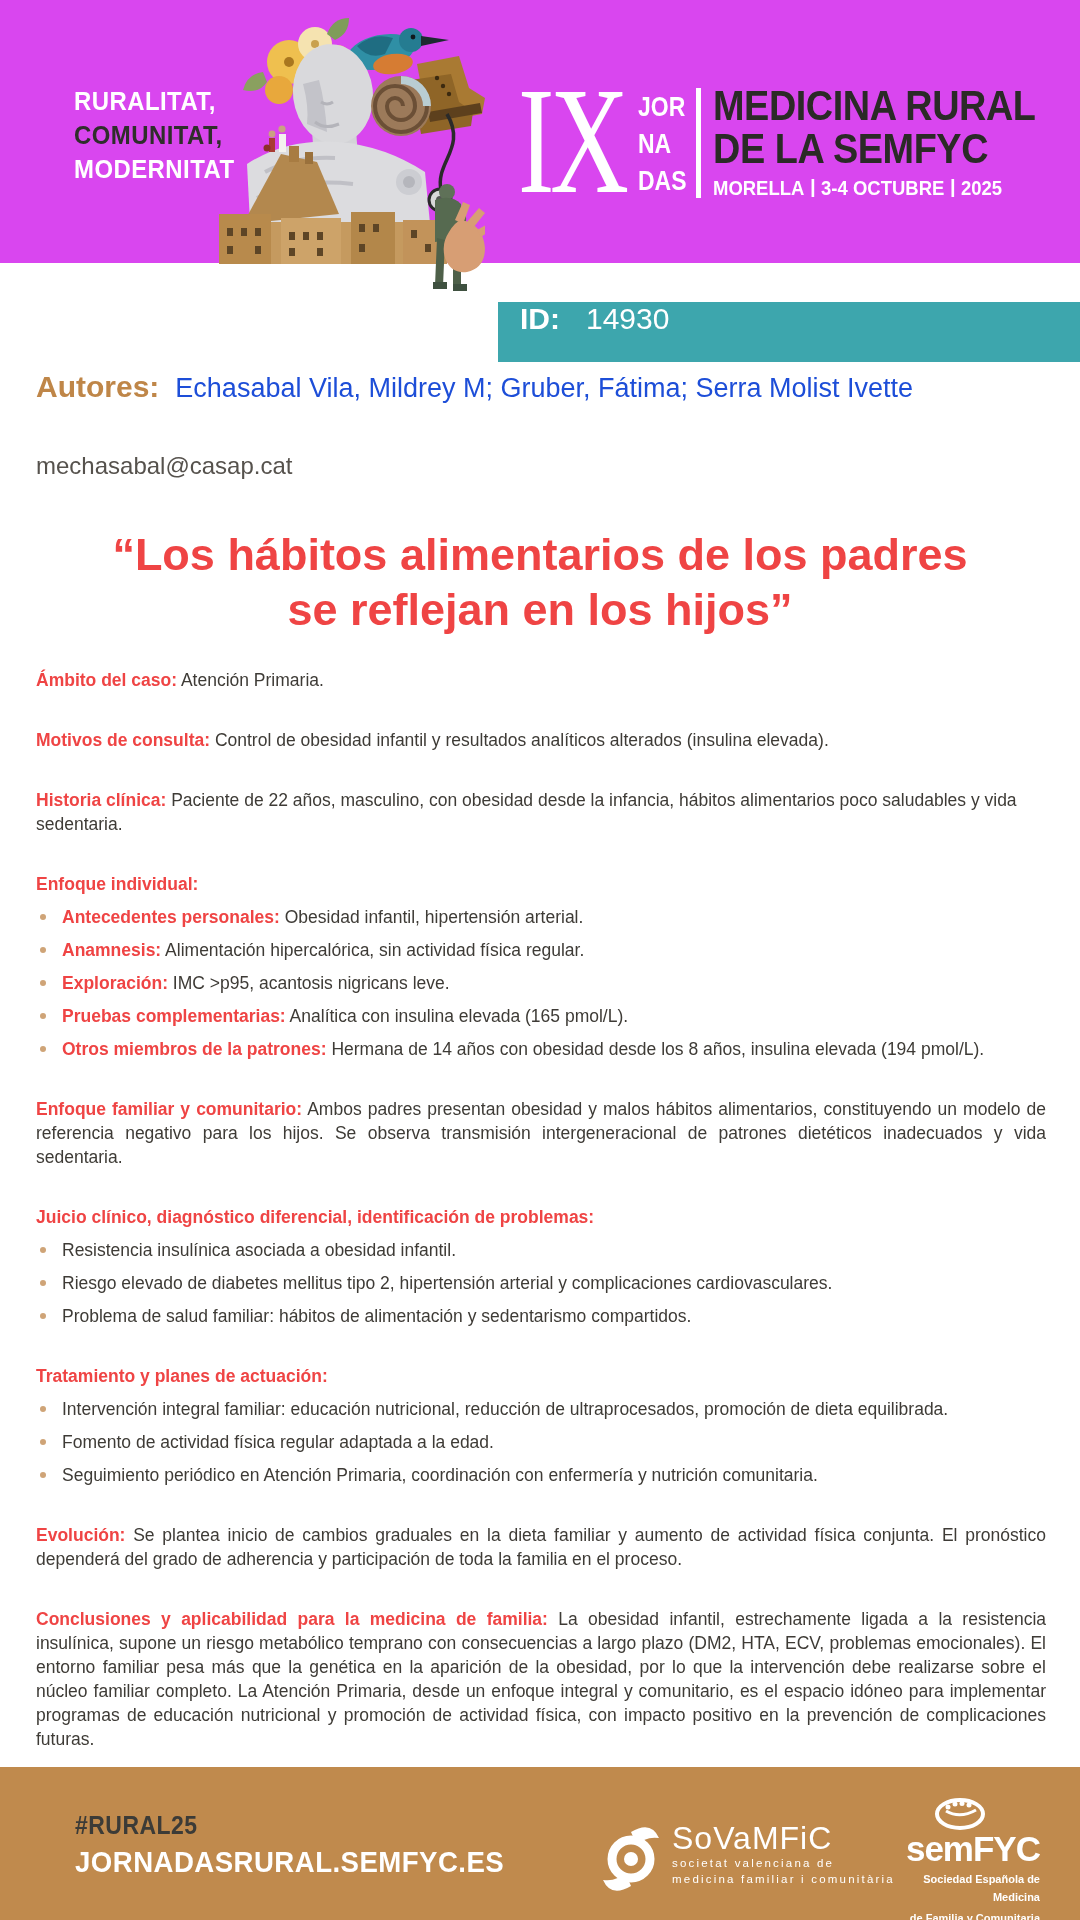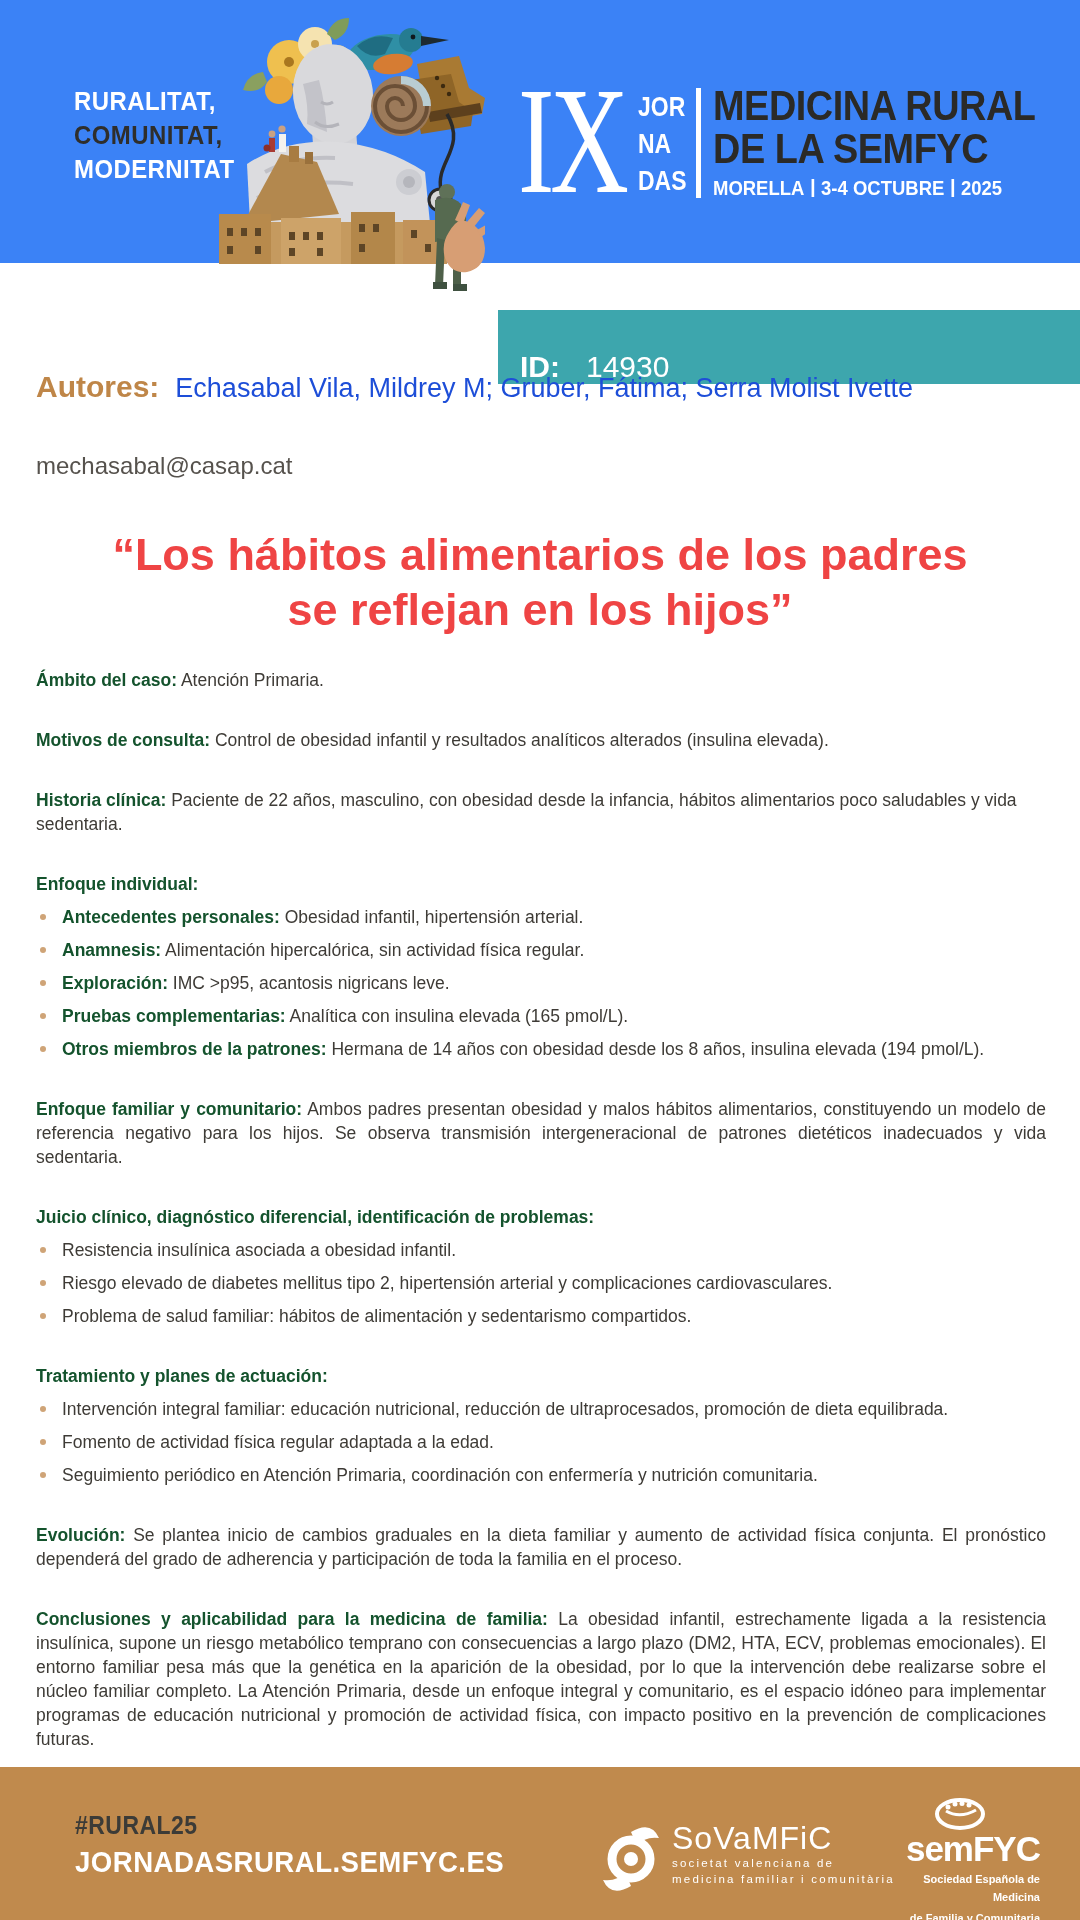--- a/index.html
+++ b/index.html
@@ -3,56 +3,56 @@
 <meta charset="utf-8">
 <style>
   html,body{margin:0;padding:0;background:#888;}
   .poster{
     position:relative;width:1080px;height:1920px;margin:0 auto;
     background:#ffffff;overflow:hidden;
     font-family:"Liberation Sans","DejaVu Sans",sans-serif;
     color:#3e3b36;
   }
   
-  .header{position:absolute;left:0;top:0;width:1080px;height:263px;background:#3b82f6;}
+  .header{position:absolute;left:0;top:0;width:1080px;height:263px;background:#d946ef;}
   .tagline{position:absolute;left:74px;top:84px;font-weight:bold;font-size:26px;line-height:34px;
            letter-spacing:.5px;transform:scaleX(.92);transform-origin:left top;white-space:nowrap;}
   .t-light{color:#ffffff;display:block;}
   .t-dark{color:#2f2e2b;display:block;}
   .collage{position:absolute;left:185px;top:6px;width:300px;height:350px;z-index:3;}
   .logo{position:absolute;left:518px;top:80px;display:flex;align-items:flex-start;z-index:2;}
   .logo-ix{font-family:"Liberation Serif","DejaVu Serif",serif;color:#fff;font-size:152px;line-height:118px;
            letter-spacing:-6px;transform:scaleX(.72);transform-origin:left top;width:120px;margin-top:2px;}
   .logo-stack{color:#fff;font-weight:bold;font-size:28px;line-height:37px;margin-top:8px;
               transform:scaleX(.82);transform-origin:left top;width:56px;}
   .logo-divider{width:5px;height:110px;background:#fff;margin:8px 12px 0 2px;}
   .logo-text{margin-top:4px;}
   .logo-title{color:#2b2a27;font-weight:bold;font-size:43px;line-height:43px;letter-spacing:-.5px;
               transform:scaleX(.88);transform-origin:left top;white-space:nowrap;}
   .logo-sub{color:#fff;font-weight:bold;font-size:21px;margin-top:6px;display:flex;align-items:center;
             transform:scaleX(.88);transform-origin:left top;white-space:nowrap;}
   .logo-sub .sep{display:inline-block;width:3px;height:18px;background:#fff;margin:0 8px;}
   
-  .id-banner{position:absolute;left:498px;top:302px;right:0;height:74px;background:#3da6ad;
-             display:flex;align-items:flex-end;color:#fff;font-size:30px;margin-top:8px;}
+  .id-banner{position:absolute;left:498px;top:302px;right:0;height:60px;background:#3da6ad;
+             display:flex;align-items:flex-start;color:#fff;font-size:30px;}
   .id-label{font-weight:bold;margin-left:22px;}
   .id-value{margin-left:26px;}
   
   .authors{position:absolute;left:36px;top:370px;font-size:27px;white-space:nowrap;}
   .authors-label{color:#bf8648;font-weight:bold;font-size:30px;margin-right:16px;}
   .authors-names{color:#1d4ed8;}
   .email{position:absolute;left:36px;top:452px;font-size:24px;color:#56524d;}
   .case-title{position:absolute;left:0;top:527px;width:1080px;text-align:center;
               color:#ef4444;font-weight:bold;font-size:45px;line-height:55px;}
   
   .body-text{position:absolute;left:36px;top:668px;width:1010px;font-size:17.5px;line-height:24px;color:#3e3b36;}
   .section{margin:0 0 36px 0;}
   .para{margin:0;}
   .justify .para{text-align:justify;}
-  .para b,.list-header b,.bullets b{color:#14532d;}
+  .para b,.list-header b,.bullets b{color:#ef4444;}
   .list-header{margin:16px 0 6px 0;font-weight:normal;}
   .bullets{list-style:none;margin:0;padding:0;}
   .bullets li{position:relative;padding-left:26px;margin-top:9px;}
   .bullets li::before{content:"";position:absolute;left:4px;top:9px;width:6px;height:6px;border-radius:50%;
                       background:#cfa477;}
   
   .footer{position:absolute;left:0;top:1767px;width:1080px;height:153px;background:#c08a4d;}
   .footer-left{position:absolute;left:75px;top:44px;transform:scaleX(.92);transform-origin:left top;white-space:nowrap;}
   .footer-hashtag{color:#3c3b37;font-weight:bold;font-size:25px;letter-spacing:.5px;}
   .footer-site{color:#fff;font-weight:bold;font-size:30px;letter-spacing:.5px;margin-top:5px;}

